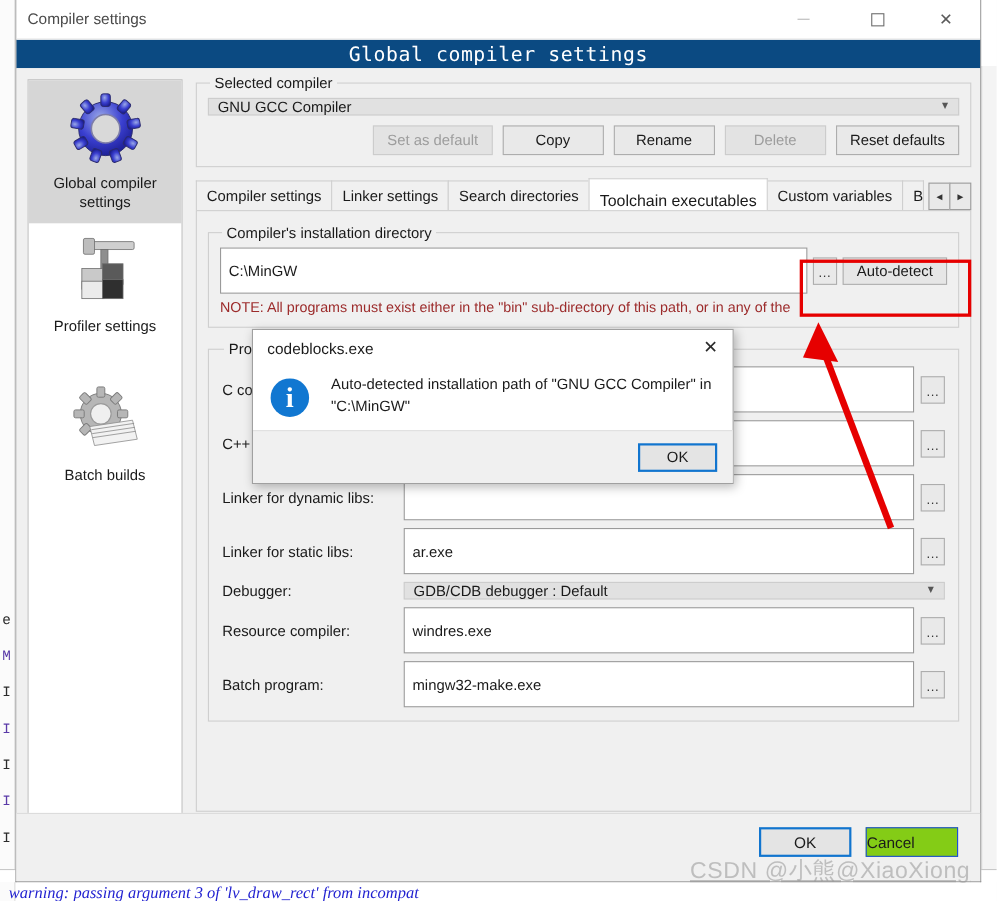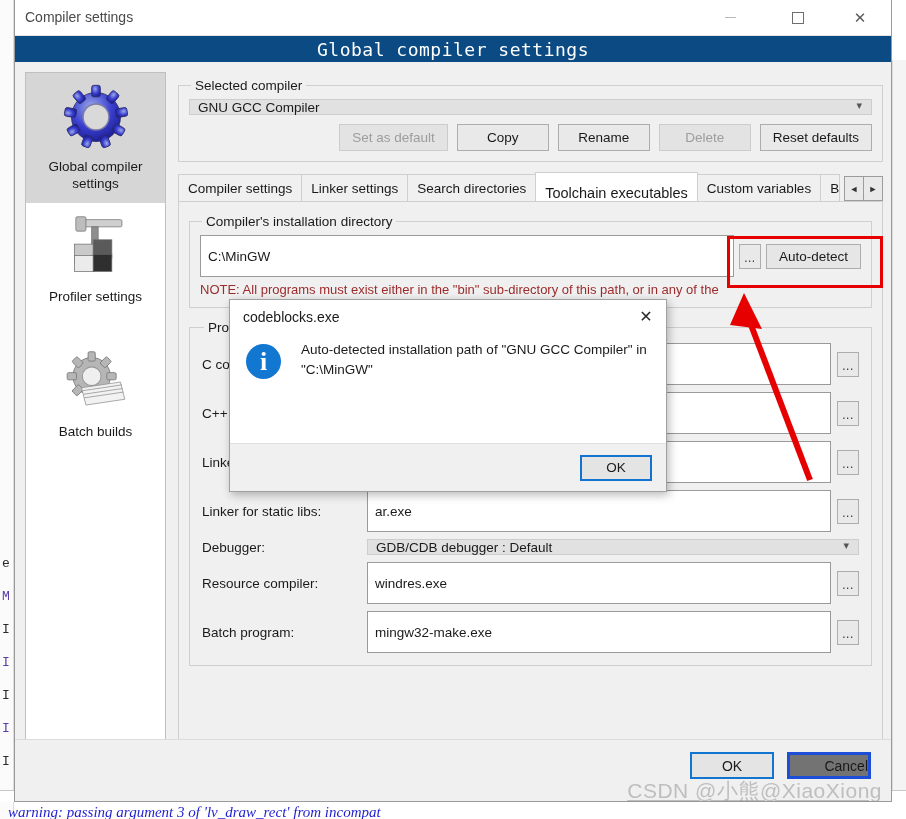--- a/index.html
+++ b/index.html
@@ -97,21 +97,21 @@
     display: flex; flex-direction: column; align-items: center;
   }
   .side-item.selected { background: #d6d6d6; }
   .side-item .side-label {
     margin-top: 6px; font-size: 13.5px; color: #1a1a1a;
     text-align: center; line-height: 1.25;
   }
   .side-icon { width: 74px; height: 72px; }
 
   
-  #right-panel { position: absolute; left: 163px; top: 16px; width: 705px; }
+  #right-panel { position: absolute; left: 163px; top: 6px; width: 705px; }
 
   fieldset.group {
     border: 1px solid #cfcfcf; border-radius: 0;
     margin: 0; padding: 6px 10px 10px;
     background: transparent;
   }
   fieldset.group > legend {
     font-size: 13.5px; color: #1a1a1a; padding: 0 4px; margin-left: 2px;
   }
 
@@ -203,21 +203,21 @@
     z-index: 60; pointer-events: none;
   }
   #red-arrow {
     position: absolute; left: 700px; top: 285px;
     width: 140px; height: 200px; z-index: 60; pointer-events: none;
   }
 
   
   #modal {
     position: absolute; left: 229px; top: 299px;
-    width: 438px; height: 193px;
+    width: 438px; height: 141px;
     background: #ffffff;
     border: 1px solid #a0a0a0;
     box-shadow: 2px 3px 9px rgba(0,0,0,0.28);
     z-index: 80;
   }
   #modal .m-title {
     position: absolute; left: 13px; top: 9px;
     font-size: 14px; color: #1a1a1a;
   }
   #modal .m-close {
@@ -260,22 +260,22 @@
   }
   #footer .f-row {
     position: absolute; right: 20px; top: 12px; display: flex; gap: 13px;
   }
   .ok-btn-main {
     width: 84px; height: 27px; background: #e4e4e4; border: 2px solid #1175cf;
     display: flex; align-items: center; justify-content: center;
     font-size: 14px; color: #1a1a1a;
   }
   .cancel-btn-main {
-    width: 84px; height: 27px; background: #737373; border: 3px solid #1d4ed8;
-    display: flex; align-items: center; justify-content: flex-end;
+    width: 84px; height: 27px; background: #84cc16; border: 1px solid #1d4ed8;
+    display: flex; align-items: center; justify-content: flex-start;
     font-size: 14px; color: #1a1a1a;
   }
 
   
   #watermark {
     position: absolute; right: 24px; bottom: 14px;
     font-size: 21px; color: rgba(150,150,150,0.55);
     z-index: 95; white-space: nowrap; letter-spacing: 0.5px; text-decoration: underline;
   }
 </style>

